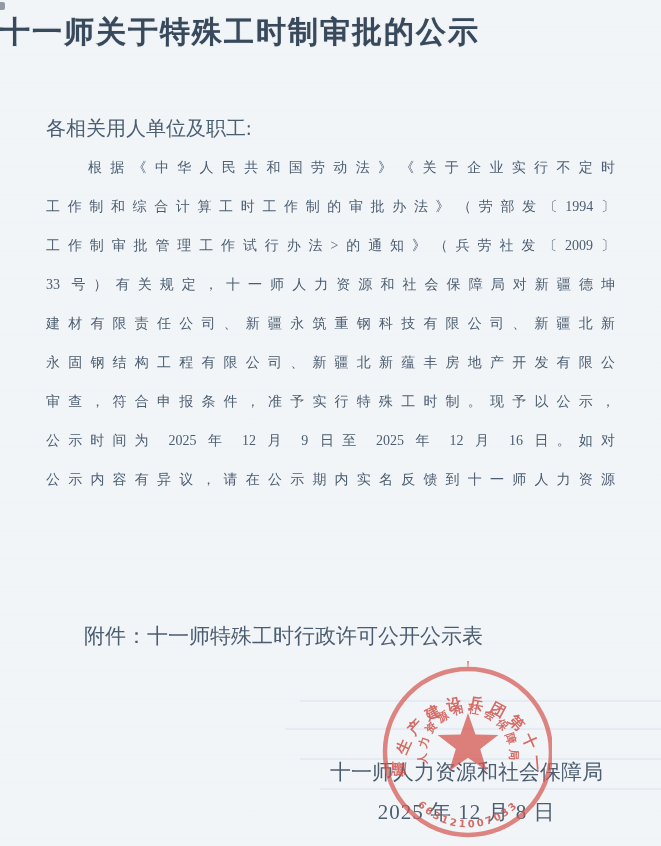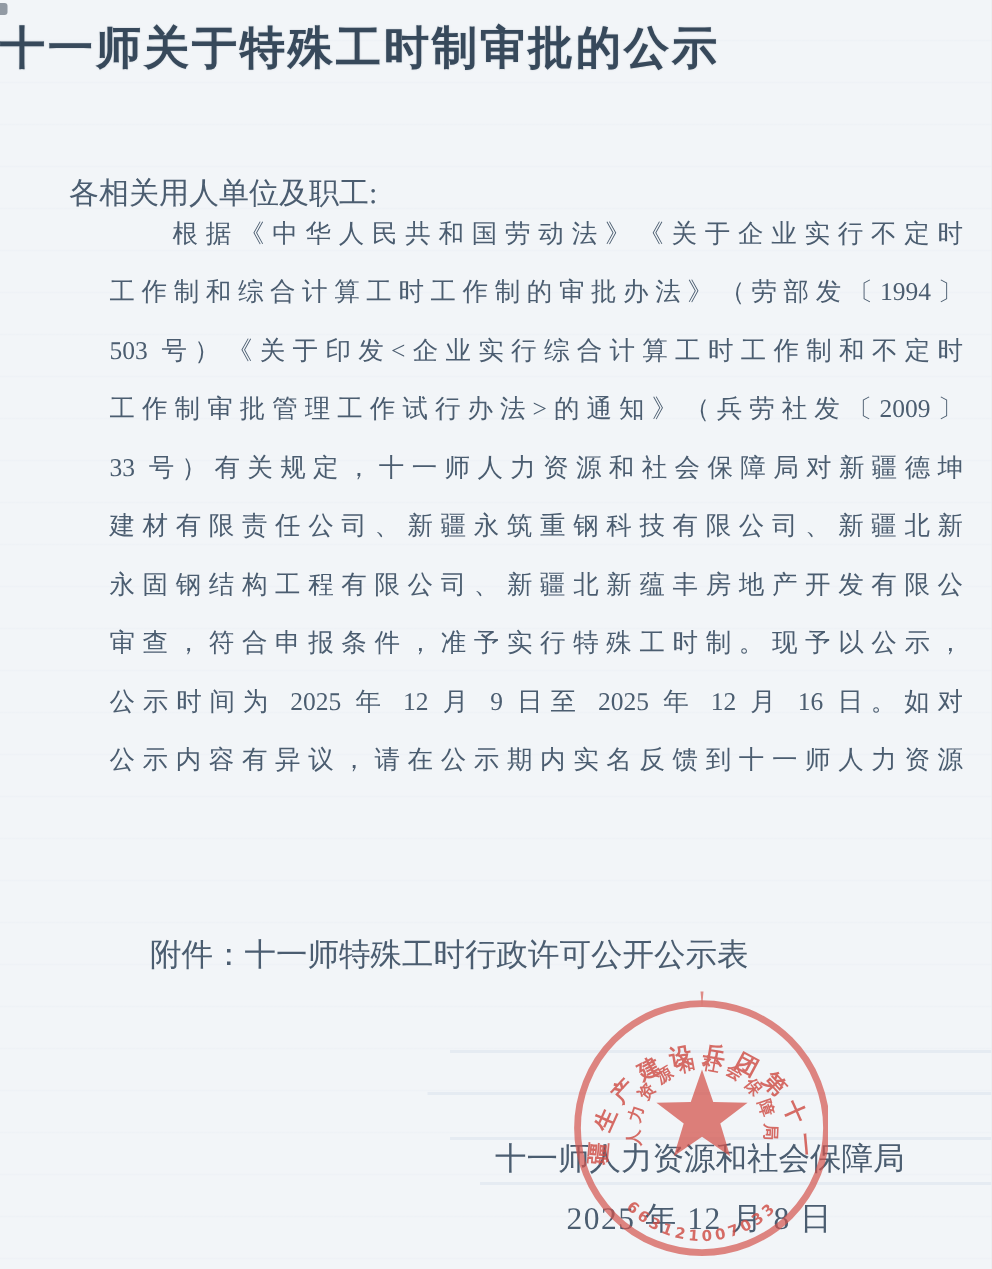--- a/index.html
+++ b/index.html
@@ -30,32 +30,32 @@
     color:var(--title-ink);
     font-family:"Liberation Serif","DejaVu Serif",serif;
     text-shadow:0 0 1px rgba(55,73,91,.35);
   }
   .salutation{
     position:absolute;top:95px;left:46px;
     font-size:20px;
     margin-top:20px;
   }
   .body-block{
-    position:absolute;top:136px;left:46px;width:569px;
-    font-size:17px;line-height:39px;margin-left:27px;
+    position:absolute;top:148px;left:46px;width:569px;
+    font-size:14px;line-height:39px;
   }
   .body-line{
     text-align:justify;
     text-align-last:justify;
     white-space:nowrap;
   }
   .body-line.indent{text-indent:42px;}
   .body-line.no-stretch{text-align-last:left;white-space:normal;}
   .attachment{
-    position:absolute;top:622px;left:58px;width:569px;
+    position:absolute;top:622px;left:42px;width:569px;
     font-size:21px;text-indent:42px;
   }
   .sign-block{
     position:absolute;top:752px;right:58px;
     text-align:center;
     font-size:21px;line-height:40px;
   }
   .sign-date{letter-spacing:1px;}
   .seal-wrap{
     position:absolute;left:376px;top:660px;width:176px;height:180px;
@@ -81,21 +81,20 @@
 
   <div class="edge-mark"></div>
 
   <div class="doc-title">十一师关于特殊工时制审批的公示</div>
 
   <div class="salutation">各相关用人单位及职工:</div>
 
   <div class="body-block">
     <div class="body-line indent">根据《中华人民共和国劳动法》《关于企业实行不定时</div>
     <div class="body-line">工作制和综合计算工时工作制的审批办法》（劳部发〔1994〕</div>
-    <div class="body-line">503 号）《关于印发&lt;企业实行综合计算工时工作制和不定时</div>
     <div class="body-line">工作制审批管理工作试行办法&gt;的通知》（兵劳社发〔2009〕</div>
     <div class="body-line">33 号）有关规定，十一师人力资源和社会保障局对新疆德坤</div>
     <div class="body-line">建材有限责任公司、新疆永筑重钢科技有限公司、新疆北新</div>
     <div class="body-line">永固钢结构工程有限公司、新疆北新蕴丰房地产开发有限公</div>
     <div class="body-line">审查，符合申报条件，准予实行特殊工时制。现予以公示，</div>
     <div class="body-line">公示时间为 2025 年 12 月 9 日至 2025 年 12 月 16 日。如对</div>
     <div class="body-line">公示内容有异议，请在公示期内实名反馈到十一师人力资源</div>
   </div>
 
   <div class="attachment">附件：十一师特殊工时行政许可公开公示表</div>

